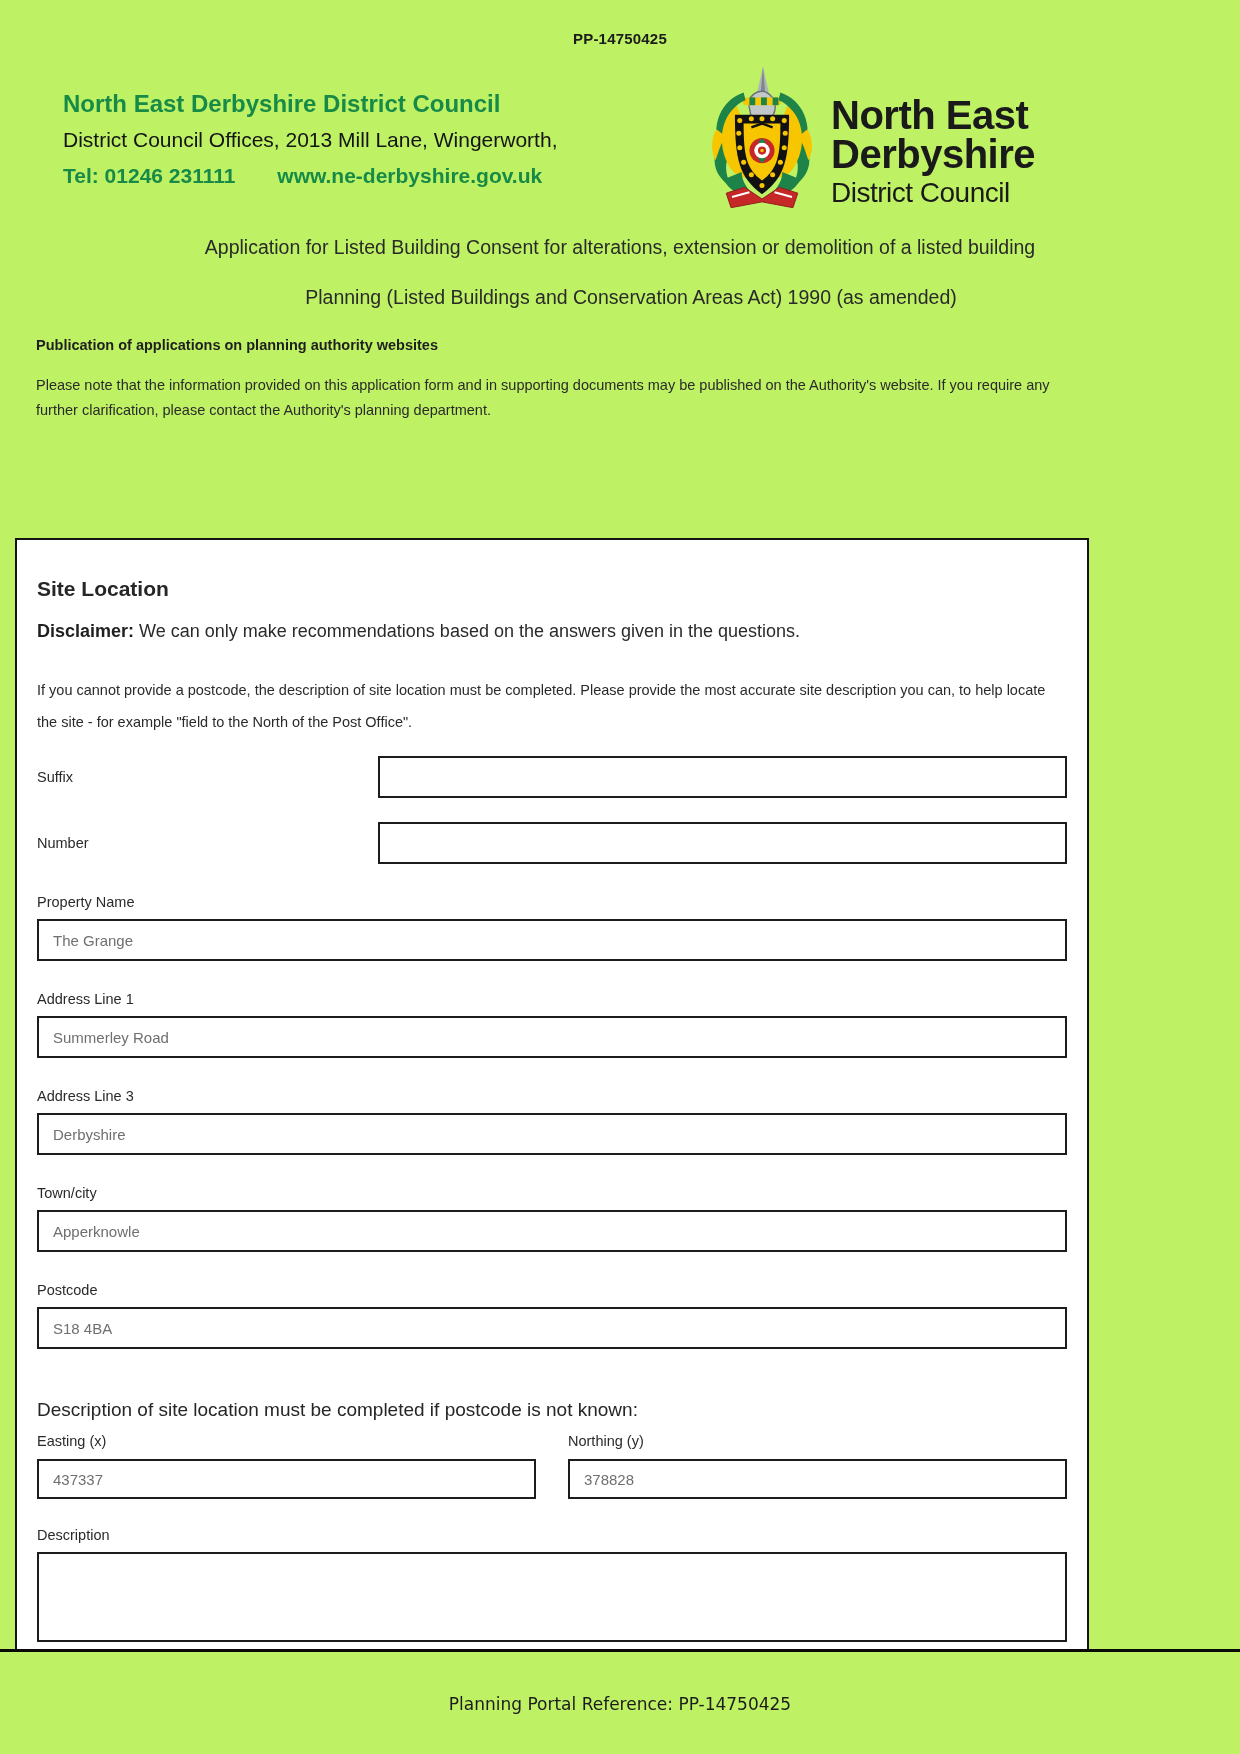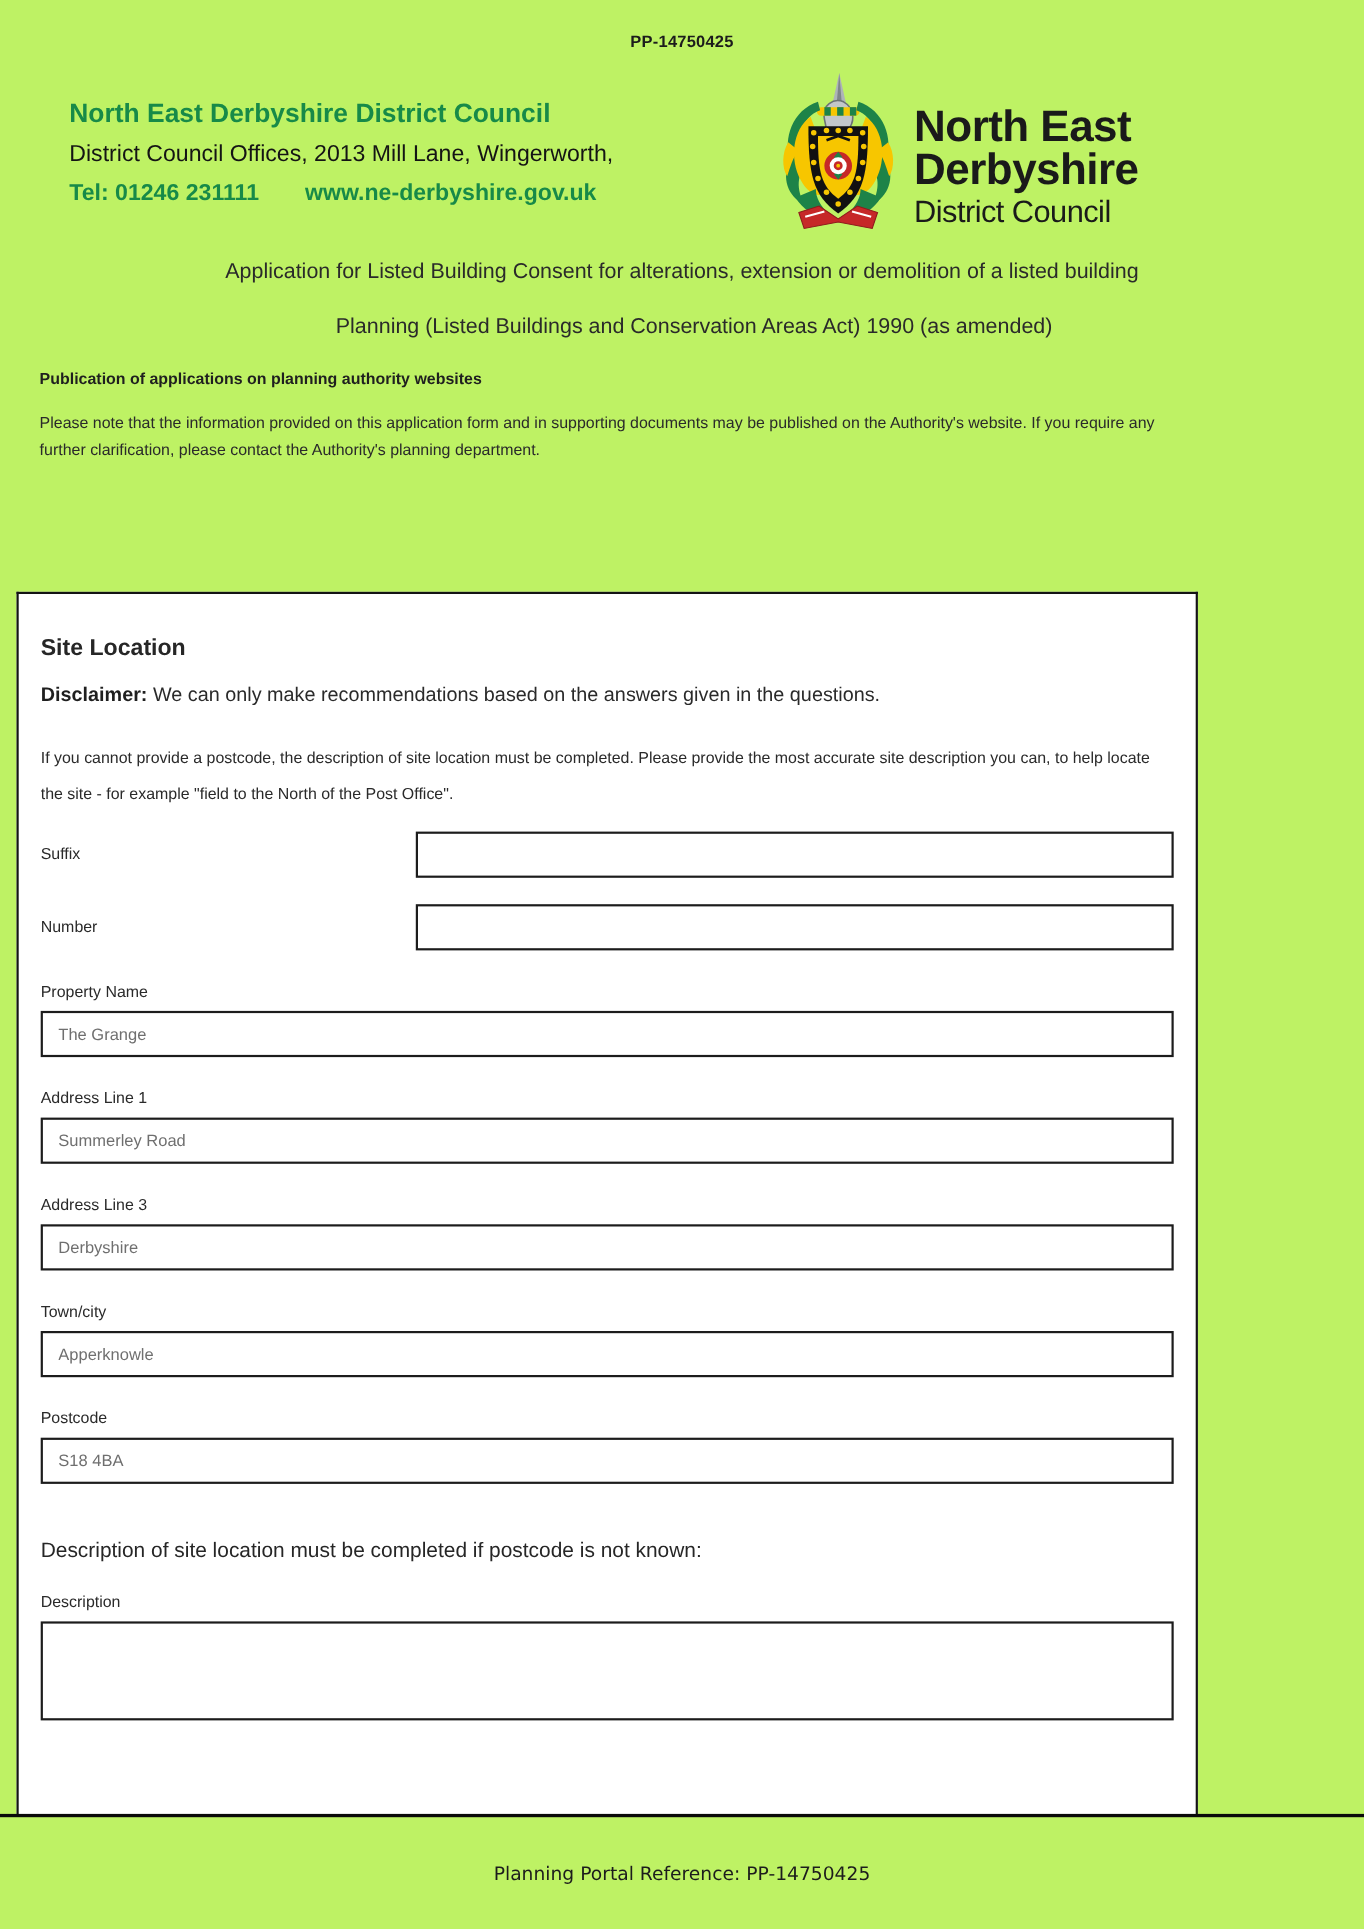--- a/index.html
+++ b/index.html
@@ -221,20 +221,30 @@
       <input class="fin" type="text" value="Apperknowle" style="">
     </div>
 
     <div class="stack-group">
       <span class="flabel">Postcode</span>
       <input class="fin" type="text" value="S18 4BA" style="">
     </div>
 
     <div class="desc-heading">Description of site location must be completed if postcode is not known:</div>
 
+    <div class="coord-row">
+      <div class="coord-col">
+        <span class="flabel">Easting (x)</span>
+        <input class="fin" type="text" value="437337" style="">
+      </div>
+      <div class="coord-col">
+        <span class="flabel">Northing (y)</span>
+        <input class="fin" type="text" value="378828" style="">
+      </div>
+    </div>
 
     <div class="stack-group" style="margin-top:28px;">
       <span class="flabel">Description</span>
       <textarea class="tin" style=""></textarea>
     </div>
   </div>
 
   <div class="footer-line"></div>
   <div class="footer-ref">Planning Portal Reference: PP-14750425</div>
 

